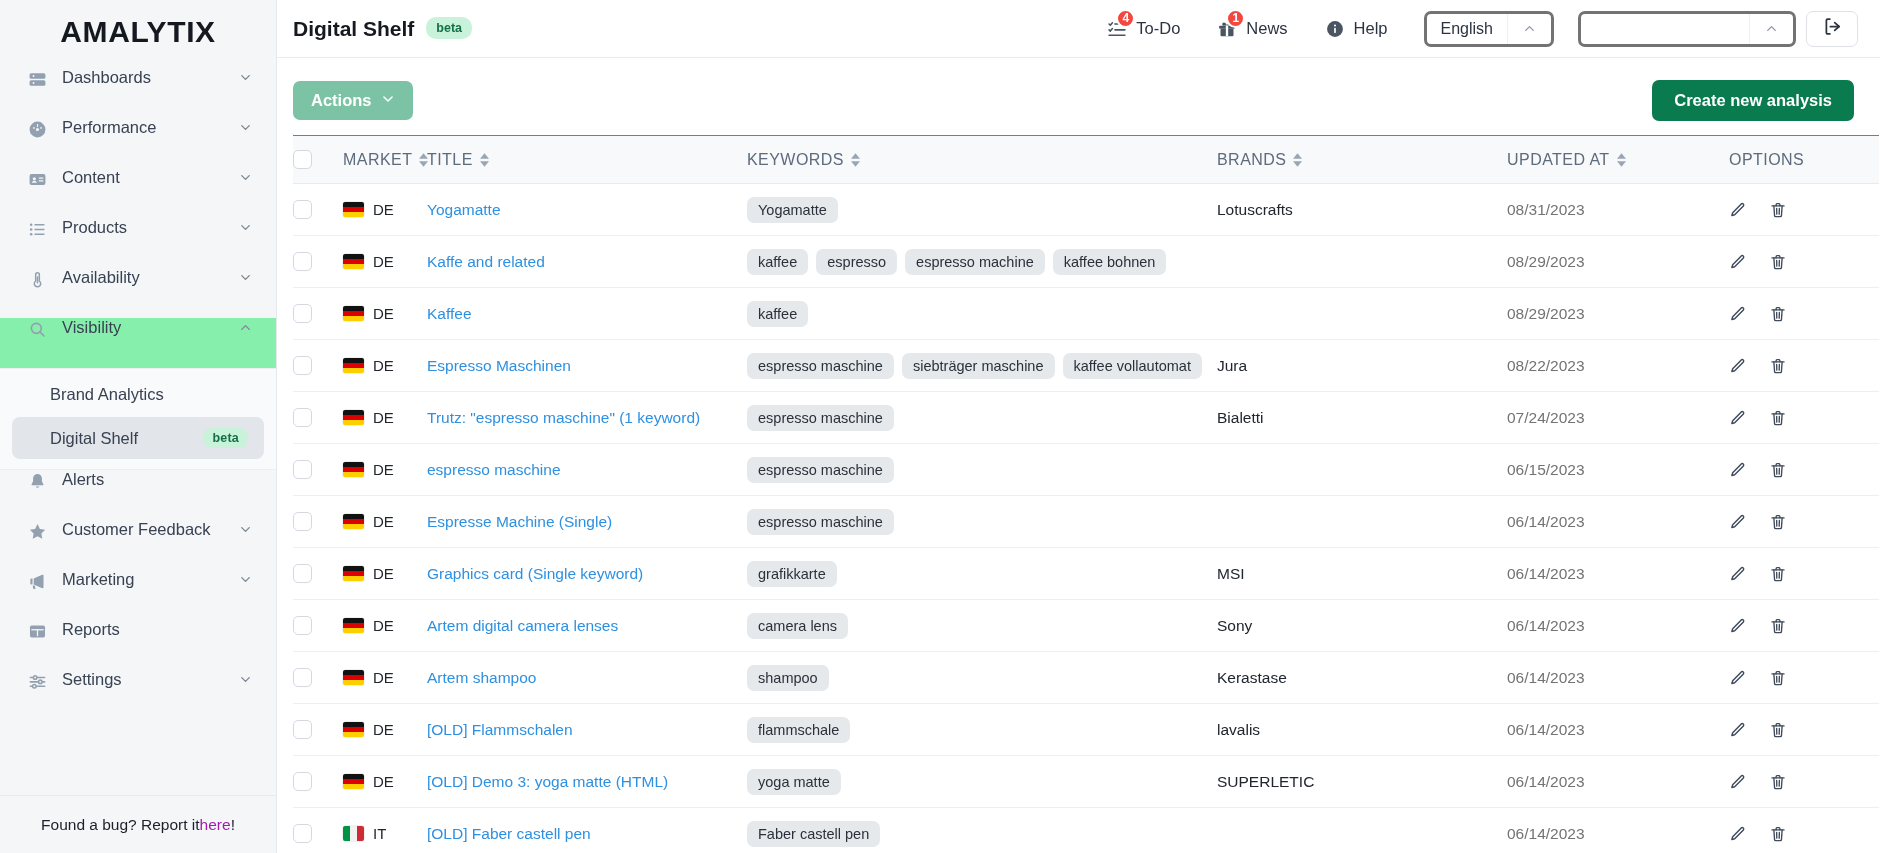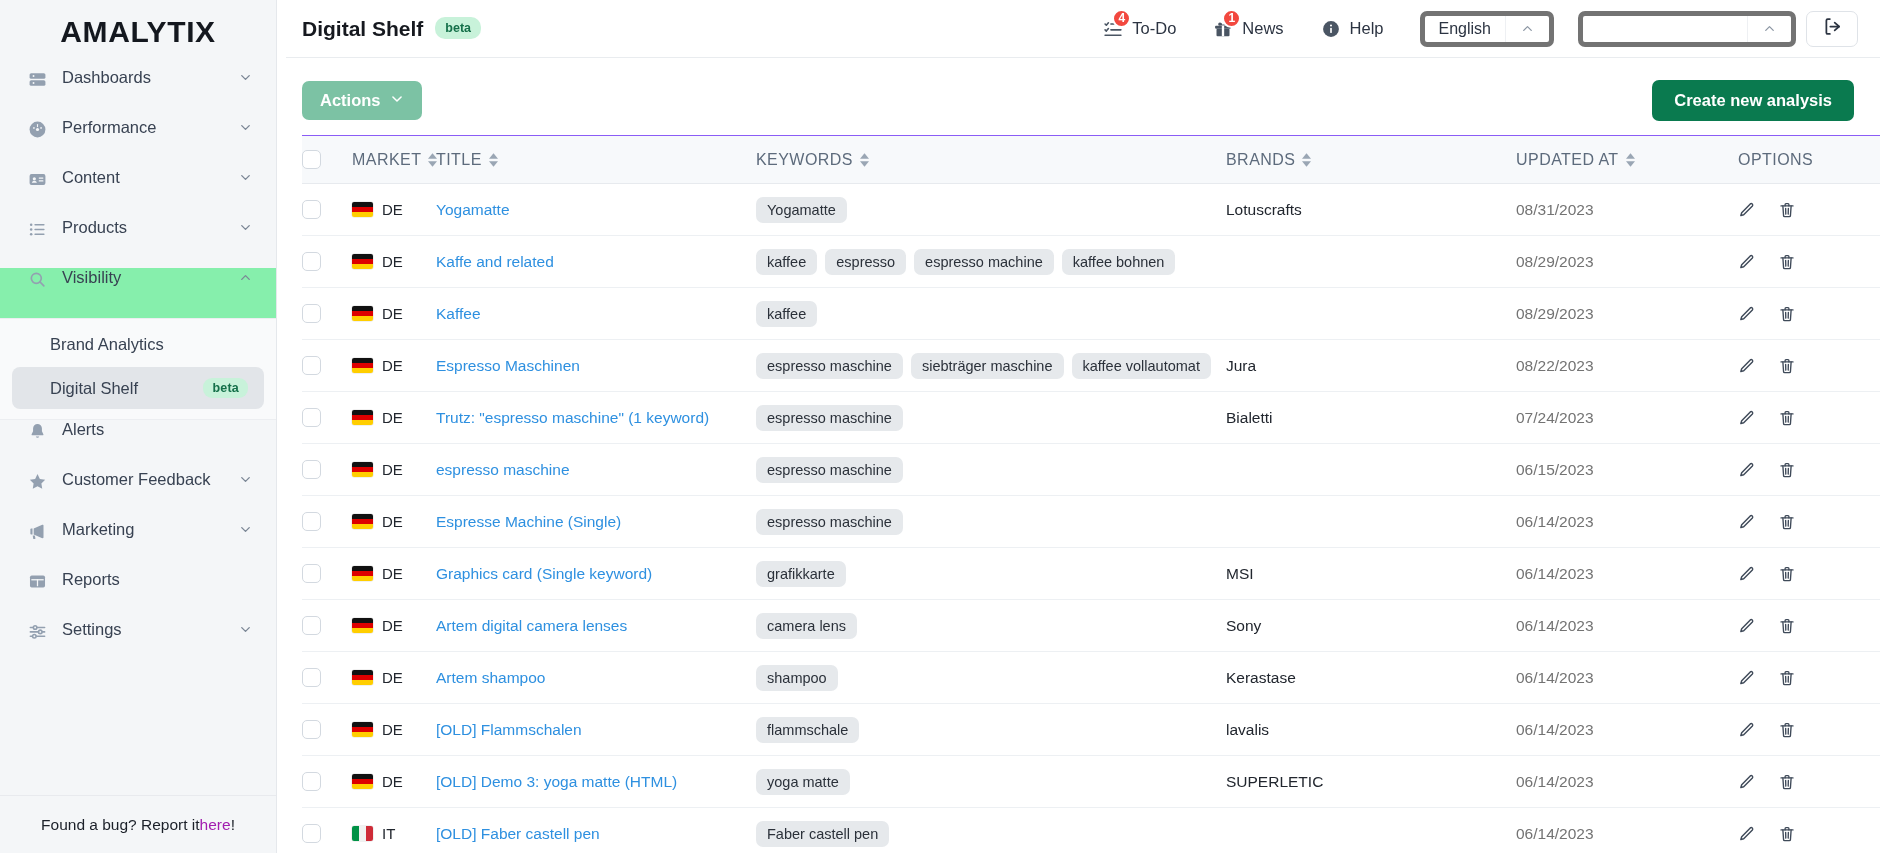--- a/index.html
+++ b/index.html
@@ -3,21 +3,21 @@
 <meta charset="utf-8">
 <style>
   * { box-sizing: border-box; margin: 0; padding: 0; }
   html, body {
     width: 1880px; height: 853px;
     font-family: "Liberation Sans", sans-serif;
     background: #ffffff;
     overflow: hidden;
     -webkit-font-smoothing: antialiased;
   }
-  .app { display: flex; width: 1880px; height: 853px; gap: 9px; }
+  .app { display: flex; width: 1880px; height: 853px; }
 
   
   .sidebar {
     width: 277px; flex: 0 0 277px; height: 853px;
     background: #f4f6f8;
     border-right: 1px solid #e5e8ec;
     display: flex; flex-direction: column;
     position: relative;
   }
   .brand {
@@ -88,21 +88,21 @@
   .top-link .tico svg { width: 20px; height: 20px; }
   .notif {
     position: absolute; top: -9px; left: 10px;
     min-width: 19px; height: 19px; border-radius: 50%;
     background: #f2483f; color: #fff; font-size: 12px; font-weight: 600;
     display: flex; align-items: center; justify-content: center;
     border: 2px solid #fff;
   }
   .select-box {
     display: flex; align-items: center;
-    height: 36px; border: 5px solid #737373; border-radius: 7px;
+    height: 36px; border: 3px solid #737373; border-radius: 7px;
     background: #fff; cursor: pointer; overflow: hidden; text-align: right;
   }
   .select-box .sval { padding: 0 14px; font-size: 16px; color: #2c3442; white-space: nowrap; }
   .select-box .scaret {
     width: 44px; height: 100%; border-left: 1px solid #eef0f3;
     display: flex; align-items: center; justify-content: center; color: #8b96a3;
   }
   .select-box .scaret svg { width: 15px; height: 15px; }
   .lang-select { margin-right: 24px; min-width: 128px; }
   .acct-select { width: 218px; margin-right: 0; }
@@ -250,20 +250,34 @@
             </svg>
         </span>
         <span class="lbl">Products</span>
         <span class="chev">
           <svg viewBox="0 0 24 24" fill="none" stroke="currentColor" stroke-width="2.2" stroke-linecap="round" stroke-linejoin="round">
               <polyline points="6 9 12 15 18 9"></polyline>
             </svg>
         </span>
       </div>
 
+      <div class="nav-item">
+        <span class="ico">
+          <svg viewBox="0 0 24 24" fill="none" stroke="currentColor" stroke-width="1.9" stroke-linecap="round">
+              <path d="M12 3.5a2.3 2.3 0 0 0-2.3 2.3v8.1a4 4 0 1 0 4.6 0V5.8A2.3 2.3 0 0 0 12 3.5z"></path>
+              <line x1="12" y1="9" x2="12" y2="16"></line>
+            </svg>
+        </span>
+        <span class="lbl">Availability</span>
+        <span class="chev">
+          <svg viewBox="0 0 24 24" fill="none" stroke="currentColor" stroke-width="2.2" stroke-linecap="round" stroke-linejoin="round">
+              <polyline points="6 9 12 15 18 9"></polyline>
+            </svg>
+        </span>
+      </div>
 
       <div class="nav-item visibility-open">
         <span class="ico">
           <svg viewBox="0 0 24 24" fill="none" stroke="currentColor" stroke-width="2.1" stroke-linecap="round">
               <circle cx="10.5" cy="10.5" r="6.3"></circle>
               <line x1="15.4" y1="15.4" x2="20" y2="20"></line>
             </svg>
         </span>
         <span class="lbl">Visibility</span>
         <span class="chev">

